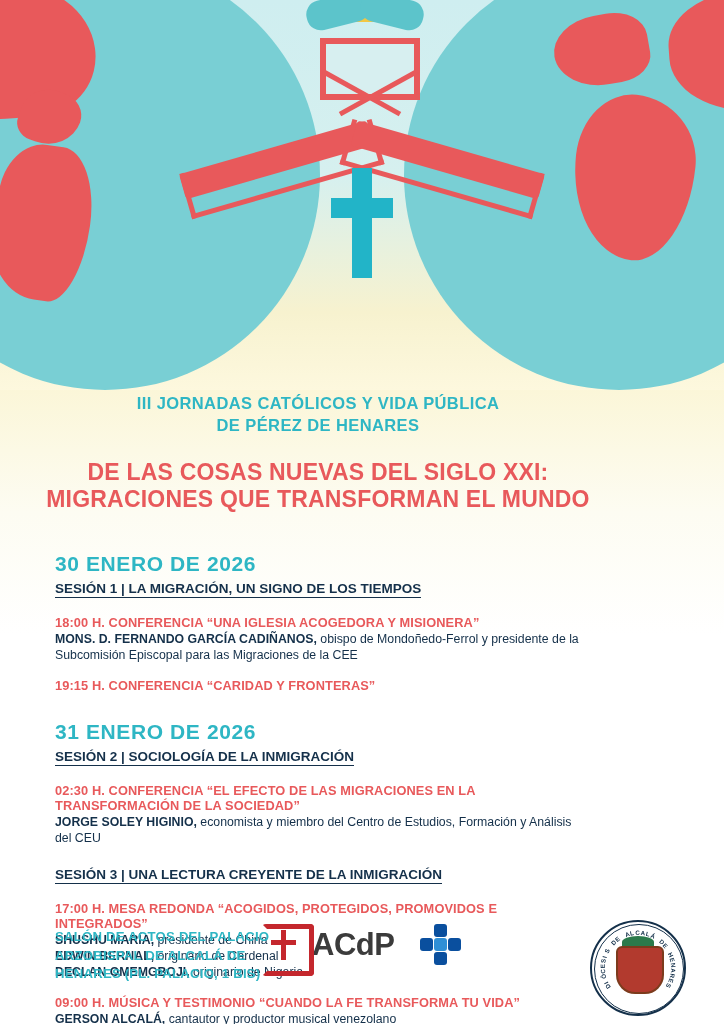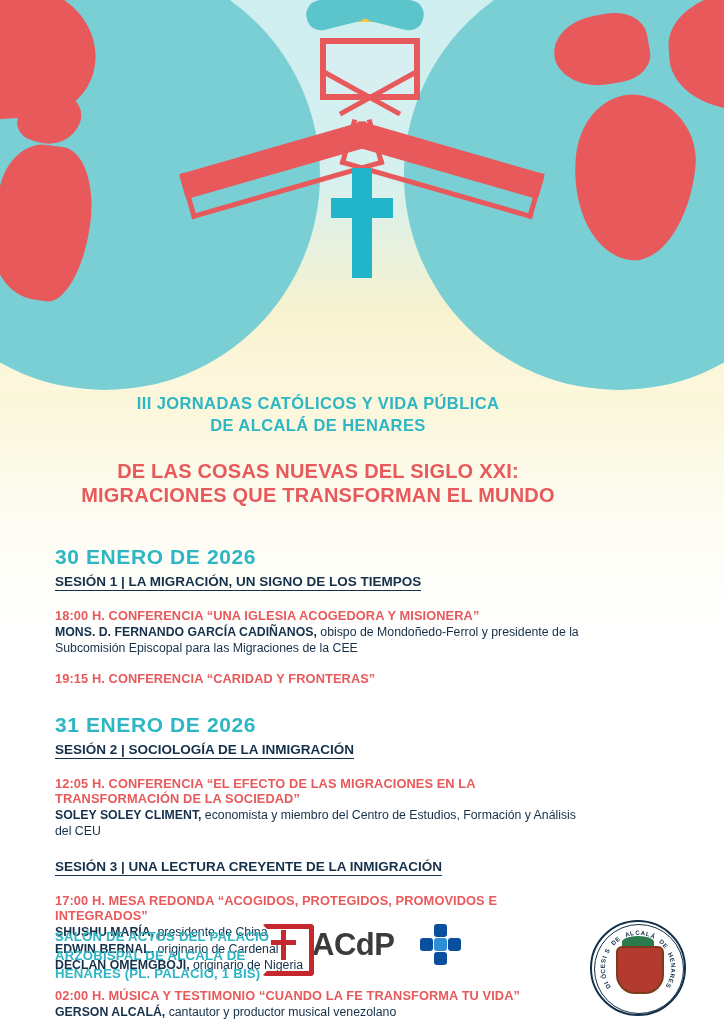--- a/index.html
+++ b/index.html
@@ -184,21 +184,21 @@
     color: #2eb6c4;
     font-size: 16.5px;
     letter-spacing: 0.4px;
     font-weight: bold;
     line-height: 1.35;
     margin: 12px 0 0 0;
   }
   .title {
     text-align: center;
     color: #e8595b;
-    font-size: 20px;
+    font-size: 23px;
     font-weight: bold;
     line-height: 1.2;
     margin: 22px 0 0 0;
     letter-spacing: 0.2px;
   }
 
   .schedule {
     margin: 38px 0 0 0;
     padding: 0 48px 0 55px;
   }
@@ -395,21 +395,21 @@
       <div class="hand hand-b"></div>
     </div>
 
     <div class="cross"></div>
   </div>
 
   <div class="content">
 
     <div class="jornadas">
       <div>III JORNADAS CATÓLICOS Y VIDA PÚBLICA</div>
-      <div>DE ALCALÁ DE HENARES</div>
+      <div>DE PÉREZ DE HENARES</div>
     </div>
 
     <div class="title">
       <div>DE LAS COSAS NUEVAS DEL SIGLO XXI:</div>
       <div>MIGRACIONES QUE TRANSFORMAN EL MUNDO</div>
     </div>
 
     <div class="schedule">
 
       <div class="day">30  ENERO DE 2026</div>
@@ -421,35 +421,35 @@
       </div>
 
       <div class="block">
         <div class="conf-title">19:15 H. CONFERENCIA “CARIDAD Y FRONTERAS”</div>
       </div>
 
       <div class="day second">31 ENERO DE 2026</div>
       <div><span class="sesion">SESIÓN 2 | SOCIOLOGÍA DE LA INMIGRACIÓN</span></div>
 
       <div class="block">
-        <div class="conf-title">12:05 H. CONFERENCIA “EL EFECTO DE LAS MIGRACIONES EN LA TRANSFORMACIÓN DE LA SOCIEDAD”</div>
-        <p class="speaker"><b>SOLEY SOLEY CLIMENT,</b><span> economista y miembro del Centro de Estudios, Formación y Análisis del CEU</span></p>
+        <div class="conf-title">02:30 H. CONFERENCIA “EL EFECTO DE LAS MIGRACIONES EN LA TRANSFORMACIÓN DE LA SOCIEDAD”</div>
+        <p class="speaker"><b>JORGE SOLEY HIGINIO,</b><span> economista y miembro del Centro de Estudios, Formación y Análisis del CEU</span></p>
       </div>
 
       <div class="sesion-wrap"><span class="sesion">SESIÓN 3 | UNA LECTURA CREYENTE DE LA INMIGRACIÓN</span></div>
 
       <div class="block">
         <div class="conf-title">17:00 H. MESA REDONDA “ACOGIDOS, PROTEGIDOS, PROMOVIDOS E INTEGRADOS”</div>
         <p class="speaker"><b>SHUSHU MARÍA,</b><span> presidente de China</span></p>
         <p class="speaker"><b>EDWIN BERNAL,</b><span> originario de Cardenal</span></p>
         <p class="speaker"><b>DECLAN OMEMGBOJI,</b><span> originario de Nigeria</span></p>
       </div>
 
       <div class="block">
-        <div class="conf-title">02:00 H. MÚSICA Y TESTIMONIO “CUANDO LA FE TRANSFORMA TU VIDA”</div>
+        <div class="conf-title">09:00 H. MÚSICA Y TESTIMONIO “CUANDO LA FE TRANSFORMA TU VIDA”</div>
         <p class="speaker"><b>GERSON ALCALÁ,</b><span> cantautor y productor musical venezolano</span></p>
       </div>
 
     </div>
   </div>
 
   <div class="footer">
 
     <div class="venue">
       <div>SALÓN DE ACTOS DEL PALACIO</div>

